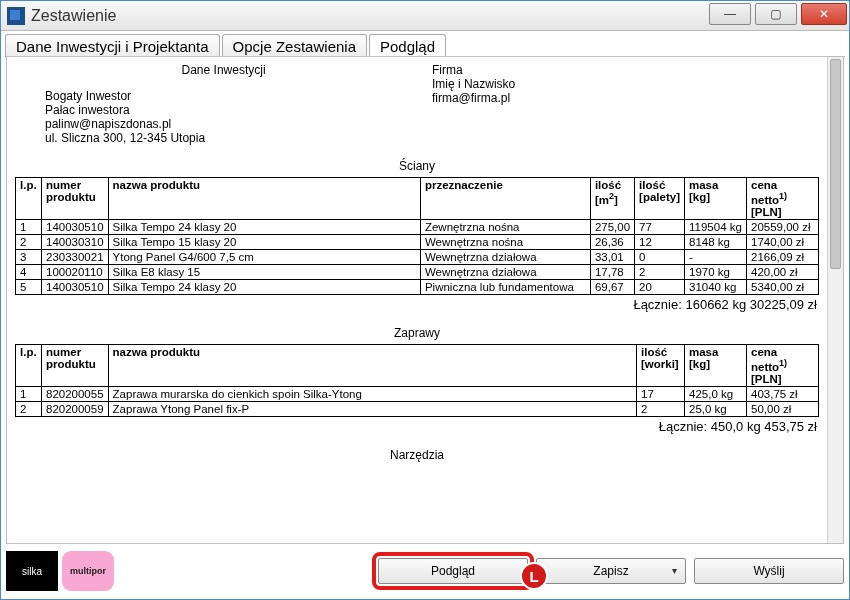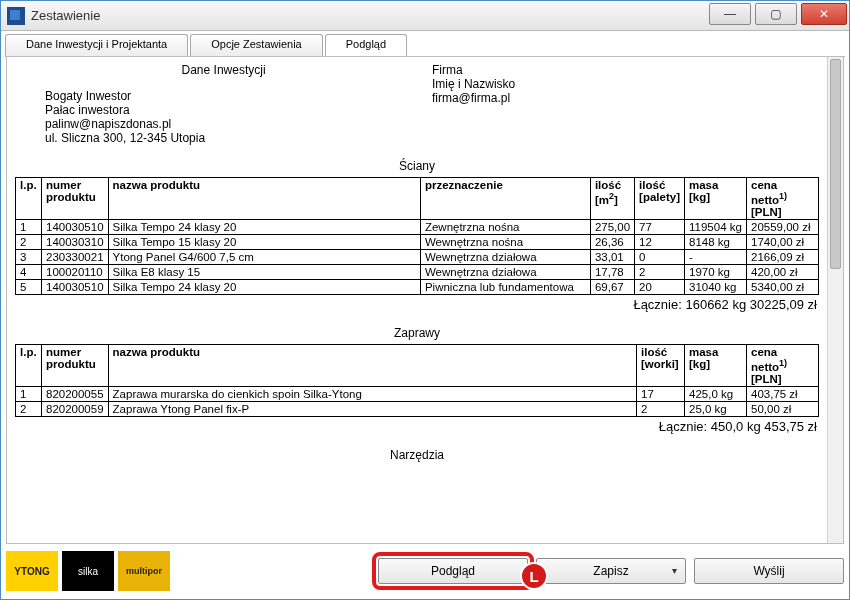--- a/index.html
+++ b/index.html
@@ -25,48 +25,48 @@
     width: 18px; height: 18px;
     background: #1b4d8a;
     display: inline-block;
     margin-right: 6px;
     position: relative;
   }
   .titlebar .icon::after{
     content:""; position:absolute; left:3px; top:3px; width:10px; height:10px;
     background:#3d7ecf;
   }
-  .titlebar .title { flex: 1; color: #333; font-size: 13px; }
+  .titlebar .title { flex: 1; color: #333; font-size: 16px; }
   .win-btns { display: flex; height: 100%; }
   .win-btn {
     width: 42px; height: 22px;
     border: 1px solid #888;
     background: linear-gradient(#f5f5f5,#dcdcdc);
     margin: 2px 2px 0 2px;
     display:flex; align-items:center; justify-content:center;
     font-size:12px; color:#333; border-radius:2px;
   }
   .win-btn.close {
     background: linear-gradient(#e97a6f,#d1412f);
     color:#fff; border-color:#a02d20; width:46px;
   }
   .tabs {
     display: flex;
     border-bottom: 1px solid #aaa;
     margin: 2px 4px 0 4px;
     height: 24px;
   }
   .tab {
-    padding: 3px 20px;
+    padding: 3px 10px;
     border: 1px solid #aaa;
     border-bottom: none;
     background: linear-gradient(#fefefe,#ececec);
     margin-right: 2px;
     border-radius: 3px 3px 0 0;
-    font-size: 11px;
+    font-size: 15px;
     position: relative;
     top: 1px;
   }
   .tab.active {
     background: #fff;
     border-bottom: 1px solid #fff;
   }
   .content {
     position: absolute;
     top: 56px; left:6px; right:6px; bottom: 56px;
@@ -114,21 +114,21 @@
     display:flex; align-items:center; justify-content:space-between;
   }
   .brands { display:flex; gap:4px; }
   .brand {
     width:52px; height:40px;
     display:flex; align-items:center; justify-content:center;
     font-size:10px; font-weight:bold; color:#222;
   }
   .brand.yt { background:#ffd100; }
   .brand.sl { background:#000000; color:#fff; font-weight:normal; }
-  .brand.mp { background:#eab308; font-size:9px; }
+  .brand.mp { background:#f9a8d4; font-size:9px;border-radius:9px; }
   .btns { display:flex; gap:8px; align-items:center; }
   .btn {
     width:150px; height:26px;
     border:1px solid #8a8a8a;
     background: linear-gradient(#fafafa,#e6e6e6);
     text-align:center; line-height:24px;
     border-radius:2px; font-size:12px;
     position:relative;
   }
   .btn.highlight {
@@ -290,21 +290,20 @@
 
     <div class="section-title narz">Narzędzia</div>
   </div>
   <div class="scrollbar">
     <div class="scroll-thumb"></div>
   </div>
 </div>
 
 <div class="footer">
   <div class="brands">
-    <div class="brand yt">YTONG</div>
     <div class="brand sl">silka</div>
     <div class="brand mp">multipor</div>
   </div>
   <div class="btns">
     <div class="btn highlight">Podgląd</div>
     <div class="btn dropdown">Zapisz</div>
     <div class="btn">Wyślij</div>
   </div>
   <div class="badge">L</div>
 </div>

